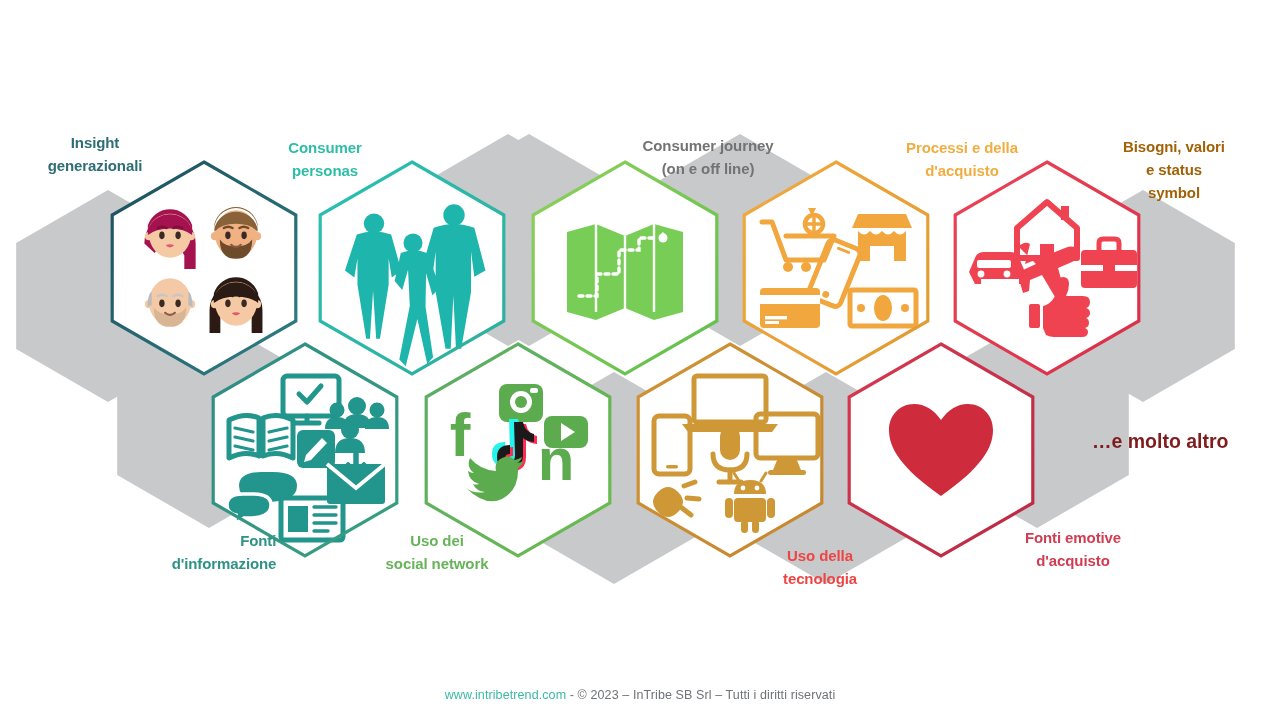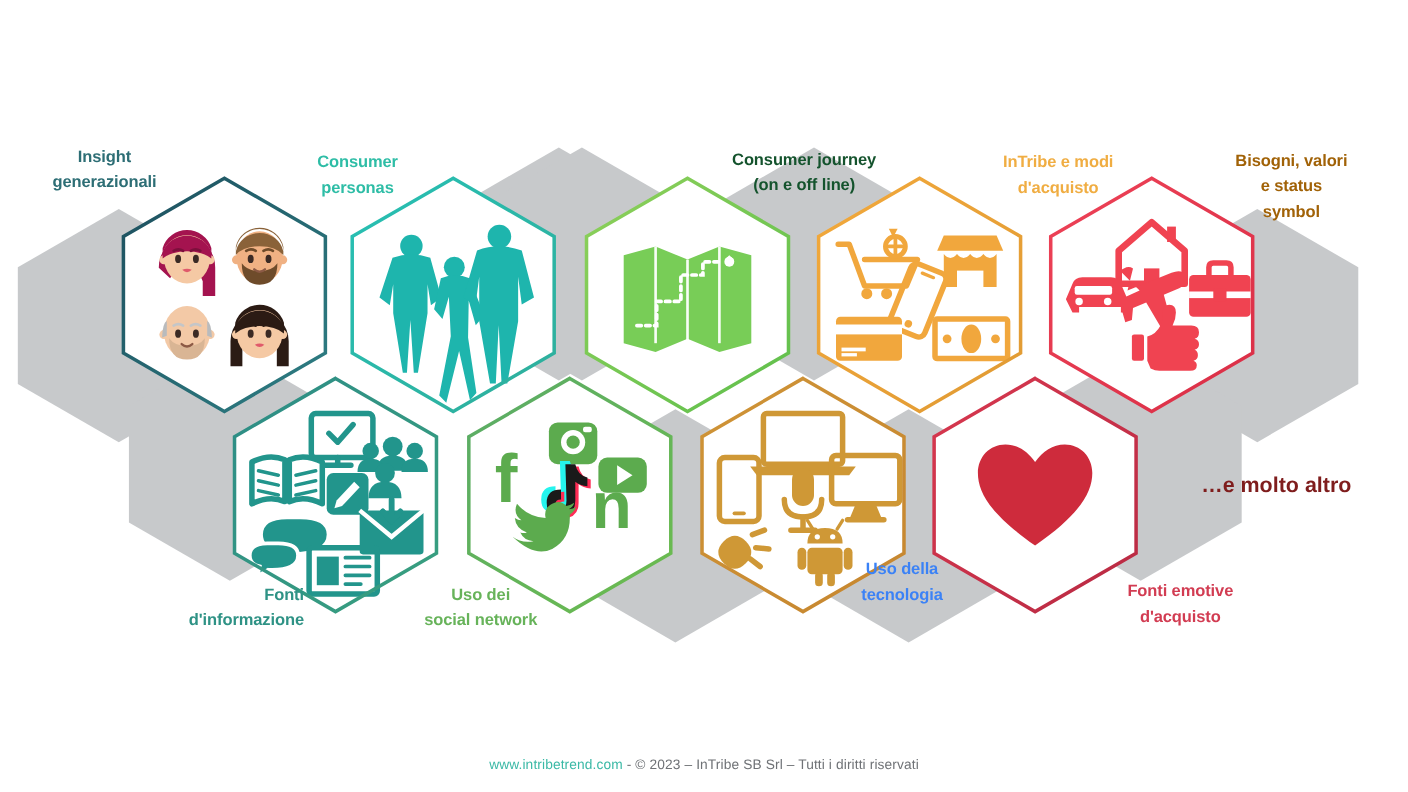--- a/index.html
+++ b/index.html
@@ -407,29 +407,29 @@
             <path d="M941 496 c-40 -28 -52 -48 -52 -66 c0 -15 11 -26 25 -26 c11 0 20 6 27 16 c7 -10 16 -16 27 -16 c14 0 25 11 25 26 c0 18 -12 38 -52 66 z" fill="#ce2b3c"></path>
           </g>
         </g>
         <polygon points="941.00,344.00 1032.80,397.00 1032.80,503.00 941.00,556.00 849.20,503.00 849.20,397.00" fill="none" stroke="url(#grad-leve-emotive)" stroke-width="3.2" stroke-linejoin="miter"></polygon>
       </g>
     </svg>
 <div class="label" style="left: 95px; top: 131px; color: rgb(45, 110, 117);">Insight
 generazionali</div>
     <div class="label" style="left: 325px; top: 136px; color: rgb(46, 189, 166);">Consumer
 personas</div>
-    <div class="label" style="left: 731px; top: 134px; color: #14532d;">Consumer journey
+    <div class="label" style="left: 708px; top: 134px; color: #737373;">Consumer journey
 (on e off line)</div>
-    <div class="label" style="left: 962px; top: 136px; color: rgb(240, 173, 66);">InTribe e modi
+    <div class="label" style="left: 962px; top: 136px; color: rgb(240, 173, 66);">Processi e della
 d'acquisto</div>
     <div class="label" style="left: 1174px; top: 135px; color: #a16207;">Bisogni, valori
 e status symbol</div>
     <div class="label" style="left: 224px; top: 529px; color: rgb(46, 146, 133); text-align: right;">Fonti
 d'informazione</div>
     <div class="label" style="left: 437px; top: 529px; color: rgb(103, 179, 90);">Uso dei
 social network</div>
-    <div class="label" style="left: 820px; top: 506px; color: #3b82f6;">Uso della
+    <div class="label" style="left: 820px; top: 544px; color: #ef4444;">Uso della
 tecnologia</div>
     <div class="label" style="left: 1073px; top: 526px; color: rgb(210, 60, 82);">Fonti emotive
 d'acquisto</div>
     <div class="molto" style="left: 1092px; top: 430px; color: #7f1d1d;">…e molto altro</div>
     <div class="footer"><span class="url">www.intribetrend.com</span><span> - © 2023 – InTribe SB Srl – Tutti i diritti riservati</span></div>
   </div>
 
 </body></html>

